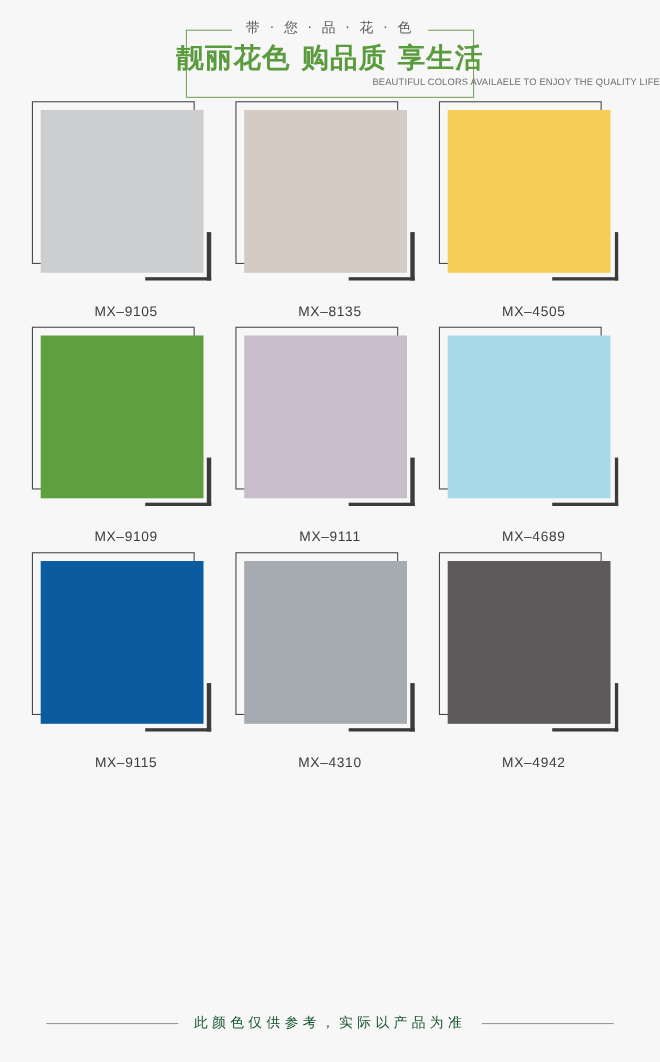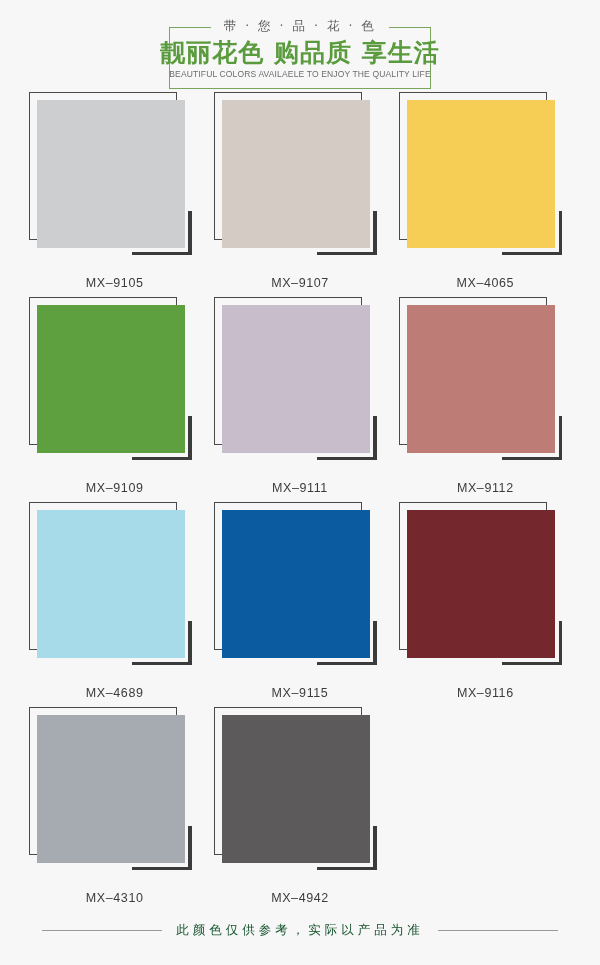--- a/index.html
+++ b/index.html
@@ -61,21 +61,21 @@
     color: #5a9b3d;
     letter-spacing: 1px;
     font-family: "DejaVu Sans", sans-serif;
   }
 
   .header-sub {
     position: absolute;
     left: 0;
     right: 0;
     top: 69px;
-    text-align: center;
+    text-align: right;
     z-index: 2;
     font-size: 8.5px;
     letter-spacing: 0.15px;
     color: #6d6d6d;
     font-family: "Liberation Sans", sans-serif;
   }
 
   
   .grid {
     position: relative;
@@ -204,77 +204,61 @@
         <div class="corner-bracket"></div>
       </div>
       <div class="label">MX–9105</div>
     </div>
     <div class="cell">
       <div class="swatch-wrap">
         <div class="frame-outline"></div>
         <div class="tile" style="background: rgb(213, 203, 197);"></div>
         <div class="corner-bracket"></div>
       </div>
-      <div class="label">MX–9107</div>
+      <div class="label">MX–8135</div>
     </div>
     <div class="cell">
       <div class="swatch-wrap">
         <div class="frame-outline"></div>
         <div class="tile" style="background: rgb(246, 206, 85);"></div>
         <div class="corner-bracket"></div>
       </div>
-      <div class="label">MX–4065</div>
+      <div class="label">MX–4505</div>
     </div>
     <div class="cell">
       <div class="swatch-wrap">
         <div class="frame-outline"></div>
         <div class="tile" style="background: rgb(94, 160, 63);"></div>
         <div class="corner-bracket"></div>
       </div>
       <div class="label">MX–9109</div>
     </div>
     <div class="cell">
       <div class="swatch-wrap">
         <div class="frame-outline"></div>
         <div class="tile" style="background: rgb(199, 189, 203);"></div>
         <div class="corner-bracket"></div>
       </div>
       <div class="label">MX–9111</div>
     </div>
     <div class="cell">
       <div class="swatch-wrap">
         <div class="frame-outline"></div>
-        <div class="tile" style="background: rgb(189, 124, 118);"></div>
-        <div class="corner-bracket"></div>
-      </div>
-      <div class="label">MX–9112</div>
-    </div>
-    <div class="cell">
-      <div class="swatch-wrap">
-        <div class="frame-outline"></div>
         <div class="tile" style="background: rgb(168, 219, 234);"></div>
         <div class="corner-bracket"></div>
       </div>
       <div class="label">MX–4689</div>
     </div>
     <div class="cell">
       <div class="swatch-wrap">
         <div class="frame-outline"></div>
         <div class="tile" style="background: rgb(11, 91, 160);"></div>
         <div class="corner-bracket"></div>
       </div>
       <div class="label">MX–9115</div>
-    </div>
-    <div class="cell">
-      <div class="swatch-wrap">
-        <div class="frame-outline"></div>
-        <div class="tile" style="background: rgb(116, 39, 44);"></div>
-        <div class="corner-bracket"></div>
-      </div>
-      <div class="label">MX–9116</div>
     </div>
     <div class="cell">
       <div class="swatch-wrap">
         <div class="frame-outline"></div>
         <div class="tile" style="background: rgb(165, 171, 176);"></div>
         <div class="corner-bracket"></div>
       </div>
       <div class="label">MX–4310</div>
     </div>
     <div class="cell">

